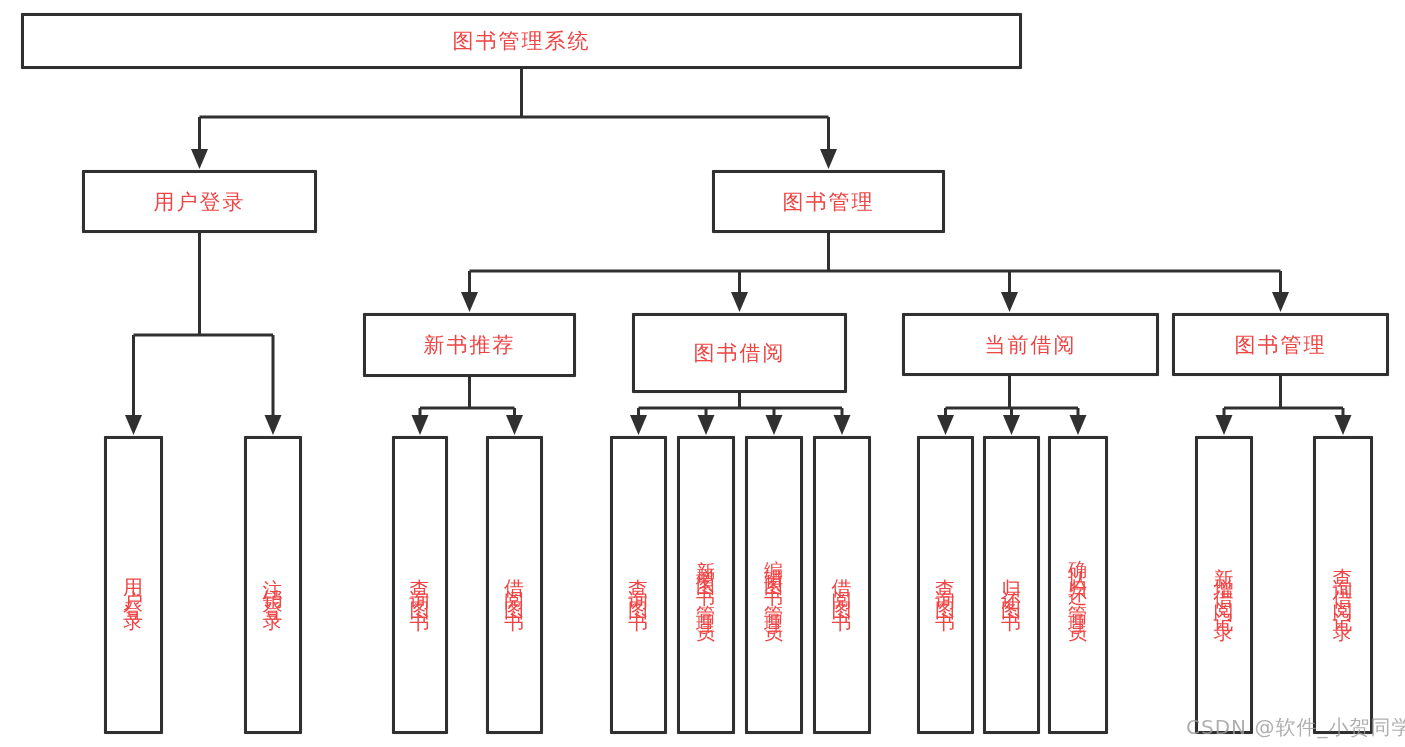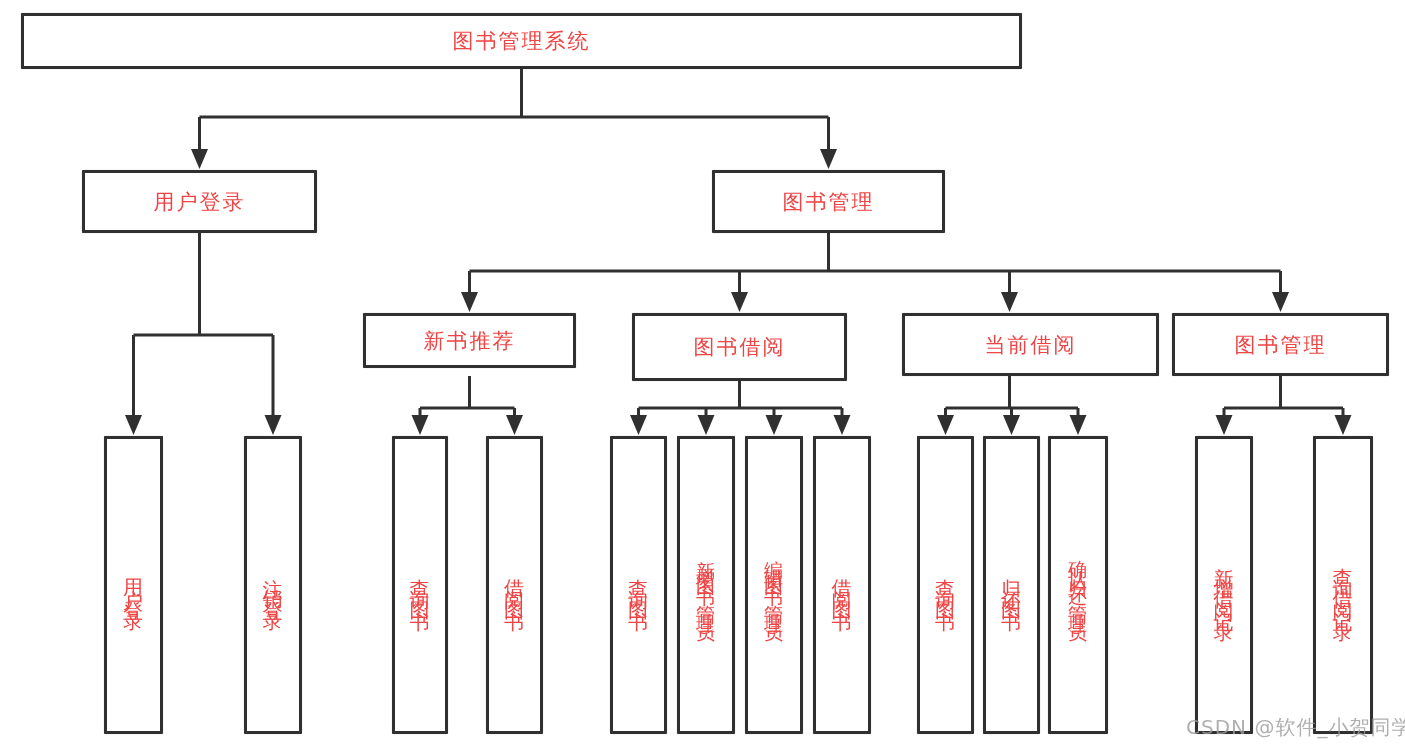--- a/index.html
+++ b/index.html
@@ -118,24 +118,24 @@
     <span class="lbl">图书管理系统</span>
   </div>
 
   <div class="box h" style="left:82px;top:170px;width:235px;height:63px">
     <span class="lbl">用户登录</span>
   </div>
   <div class="box h" style="left:712px;top:170px;width:233px;height:63px">
     <span class="lbl">图书管理</span>
   </div>
 
-  <div class="box h" style="left:363px;top:313px;width:213px;height:55px">
+  <div class="box h" style="left:363px;top:313px;width:213px;height:64px">
     <span class="lbl">新书推荐</span>
   </div>
-  <div class="box h" style="left:632px;top:313px;width:215px;height:68px">
+  <div class="box h" style="left:632px;top:313px;width:215px;height:80px">
     <span class="lbl">图书借阅</span>
   </div>
   <div class="box h" style="left:902px;top:313px;width:257px;height:63px">
     <span class="lbl">当前借阅</span>
   </div>
   <div class="box h" style="left:1172px;top:313px;width:217px;height:63px">
     <span class="lbl">图书管理</span>
   </div>
 
   <div class="box v" style="left:104px;top:436px;width:59px;height:298px">

